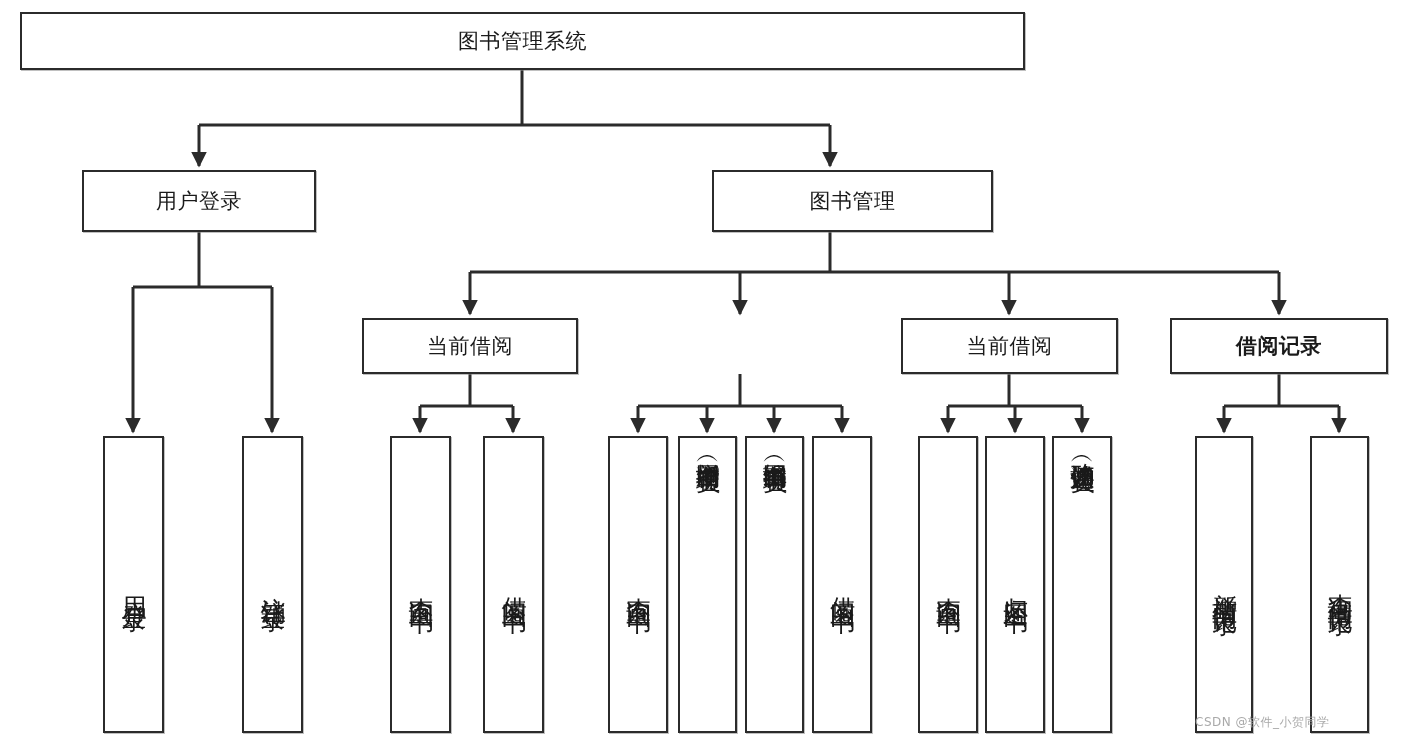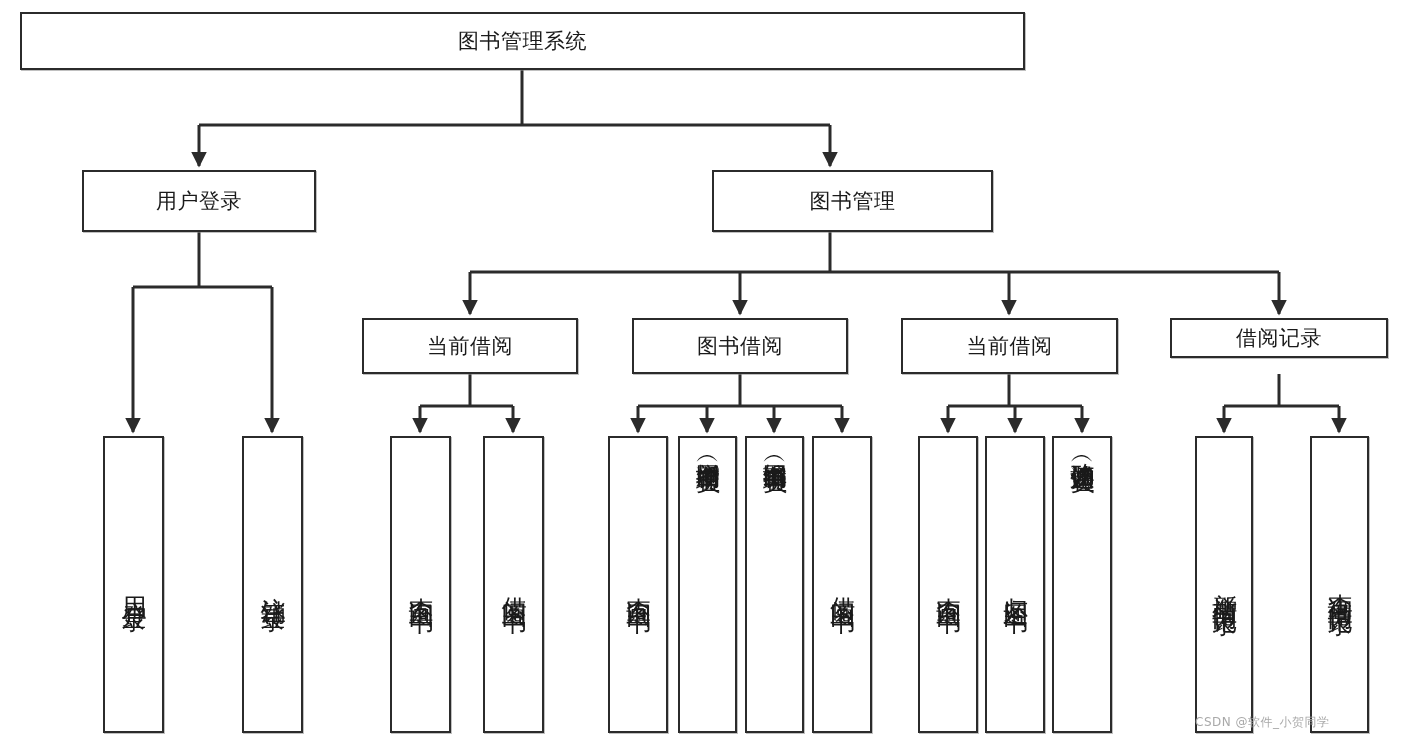--- a/index.html
+++ b/index.html
@@ -139,27 +139,24 @@
   <div class="node horiz" style="left:82px; top:170px; width:234px; height:62px;">
     <span class="label">用户登录</span>
   </div>
   <div class="node horiz" style="left:712px; top:170px; width:281px; height:62px;">
     <span class="label">图书管理</span>
   </div>
 
   <div class="node horiz" style="left:362px; top:318px; width:216px; height:56px;">
     <span class="label">当前借阅</span>
   </div>
-  <div class="node horiz" style="left:632px; top:318px; width:216px; height:56px;">
-    <span class="label">图书借阅</span>
-  </div>
   <div class="node horiz" style="left:901px; top:318px; width:217px; height:56px;text-align:right;">
     <span class="label">当前借阅</span>
   </div>
-  <div class="node horiz" style="left:1170px; top:318px; width:218px; height:40px;">
+  <div class="node horiz" style="left:1170px; top:318px; width:218px; height:56px;font-weight:bold;">
     <span class="label">借阅记录</span>
   </div>
 
   <div class="node vert short" style="left:103px; top:436px; width:61px; height:297px;">
     <span class="label">用户登录</span>
   </div>
   <div class="node vert short" style="left:242px; top:436px; width:61px; height:297px;">
     <span class="label">注销登录</span>
   </div>
   <div class="node vert short" style="left:390px; top:436px; width:61px; height:297px;">

